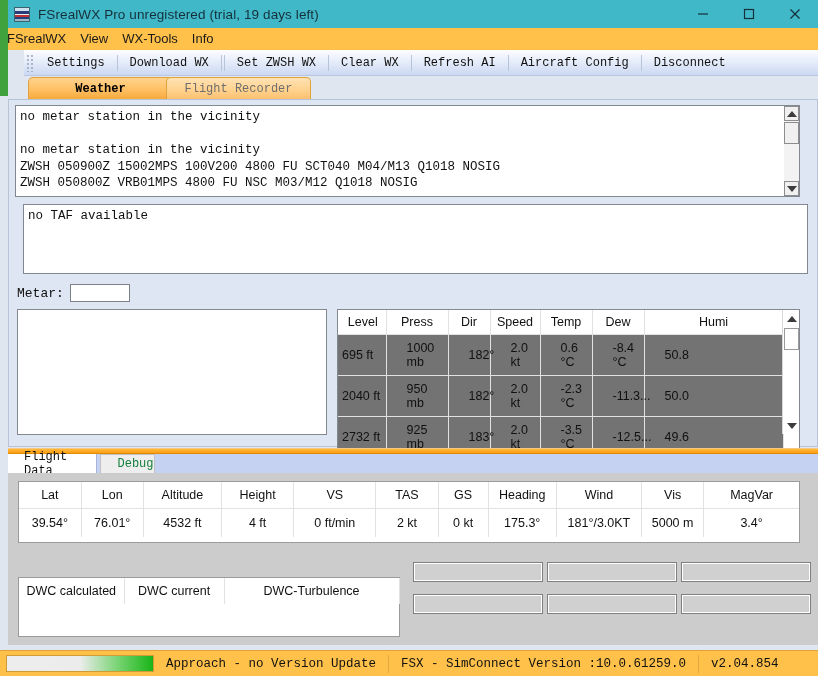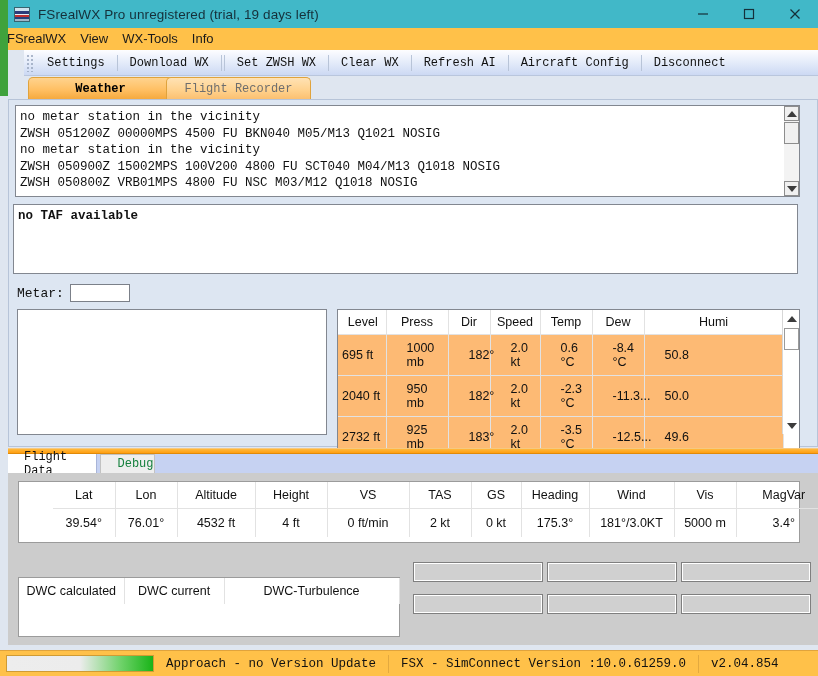--- a/index.html
+++ b/index.html
@@ -122,21 +122,21 @@
   }
 
   
   .metar-list { left: 6px; top: 5px; width: 785px; height: 92px; overflow: hidden; }
   .metar-list .inner {
     padding: 3px 4px;
     font-family: "Liberation Mono", monospace;
     font-size: 12.5px; color: #111; line-height: 16.5px; white-space: pre;
   }
   
-  .taf-box { left: 4px; top: 104px; width: 785px; height: 70px; font-weight: bold; }
+  .taf-box { left: 14px; top: 104px; width: 785px; height: 70px; }
   .taf-box .inner {
     padding: 3px 4px;
     font-family: "Liberation Mono", monospace;
     font-size: 12.5px; color: #111; line-height: 16px; white-space: pre;
   }
   
   .metar-row {
     position: absolute; left: 8px; top: 184px; display: flex; align-items: center;
   }
   .metar-label {
@@ -158,21 +158,21 @@
   table.wx {
     border-collapse: collapse; width: 445px; table-layout: fixed;
     font-size: 12.5px; color: #111;
   }
   table.wx th {
     font-weight: normal; text-align: center; padding: 5px 2px 5px;
     border-right: 1px solid #e2e2e2; background: #fff;
   }
   table.wx td {
     text-align: center; padding: 6px 2px; border-top: 1px solid #e2e2e2;
-    border-right: 1px solid #e2e2e2; background: #fdba74;
+    border-right: 1px solid #e2e2e2; background: #737373;
   }
   table.wx td.left, table.wx th.left { text-align: left; padding-left: 20px; }
   table.wx tr td:first-child, table.wx tr th:first-child { padding-left: 4px; }
 
   
   .vscroll {
     position: absolute; width: 17px; background: #ffffff;
     border-left: 1px solid #d7d7d7;
   }
   .vscroll .arrow {
@@ -229,21 +229,21 @@
     border: 1px solid #c2c2c2; border-bottom: none;
   }
 
   
   .page-flight {
     position: absolute; left: 8px; top: 473px; width: 810px; height: 172px;
     background: #cccccc;
   }
   .fd-table-wrap {
     position: absolute; left: 10px; top: 8px; width: 782px; height: 62px;
-    background: #fff; border: 1px solid #9b9b9b; padding-left: 34px;
+    background: #fff; border: 1px solid #9b9b9b;
   }
   table.fd {
     border-collapse: collapse; width: 100%; table-layout: fixed;
     font-size: 12.5px; color: #111;
   }
   table.fd th { font-weight: normal; text-align: center; padding: 6px 2px; border-right: 1px solid #e2e2e2; }
   table.fd td { text-align: center; padding: 7px 2px; border-top: 1px solid #e2e2e2; border-right: 1px solid #e2e2e2; }
   table.fd th:last-child, table.fd td:last-child { border-right: none; }
 
   .dwc-wrap {
@@ -337,21 +337,21 @@
   </div>
 
   <div class="tabstrip">
     <div class="tab active">Weather</div>
     <div class="tab inactive">Flight Recorder</div>
   </div>
 
   <div class="page-weather">
 
     <div class="panel-inset metar-list">
-      <div class="inner"><span>no metar station in the vicinity</span><br><span>ZWSH 051200Z 00000MPS 4500 FU BKN040 M05/M13 Q1021 NOSIG</span><br><span>no metar station in the vicinity</span><br><span>ZWSH 050900Z 15002MPS 100V200 4800 FU SCT040 M04/M13 Q1018 NOSIG</span><br><span>ZWSH 050800Z VRB01MPS 4800 FU NSC M03/M12 Q1018 NOSIG</span></div>
+      <div class="inner"><span>no metar station in the vicinity</span><br><br><span>no metar station in the vicinity</span><br><span>ZWSH 050900Z 15002MPS 100V200 4800 FU SCT040 M04/M13 Q1018 NOSIG</span><br><span>ZWSH 050800Z VRB01MPS 4800 FU NSC M03/M12 Q1018 NOSIG</span></div>
       <div class="vscroll3d" style="right:0; top:0; height:90px;">
         <div class="btn top">
             <div class="tri up"></div>
           </div>
         <div class="thumb3d" style="top:16px; height:22px;"></div>
         <div class="btn bottom">
             <div class="tri down"></div>
           </div>
       </div>
     </div>

